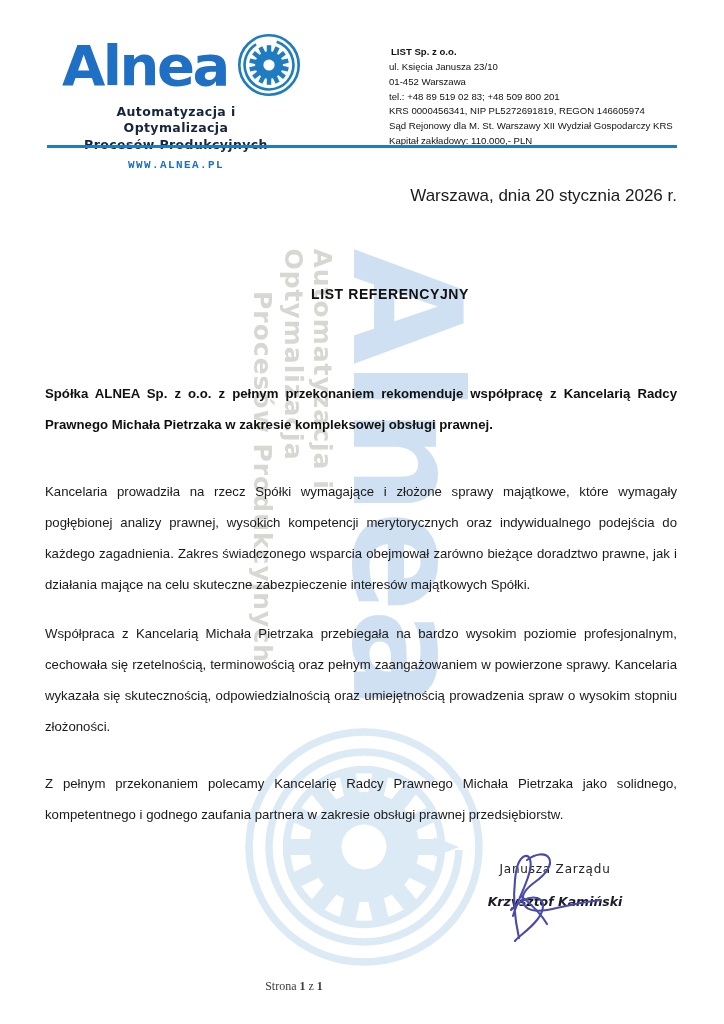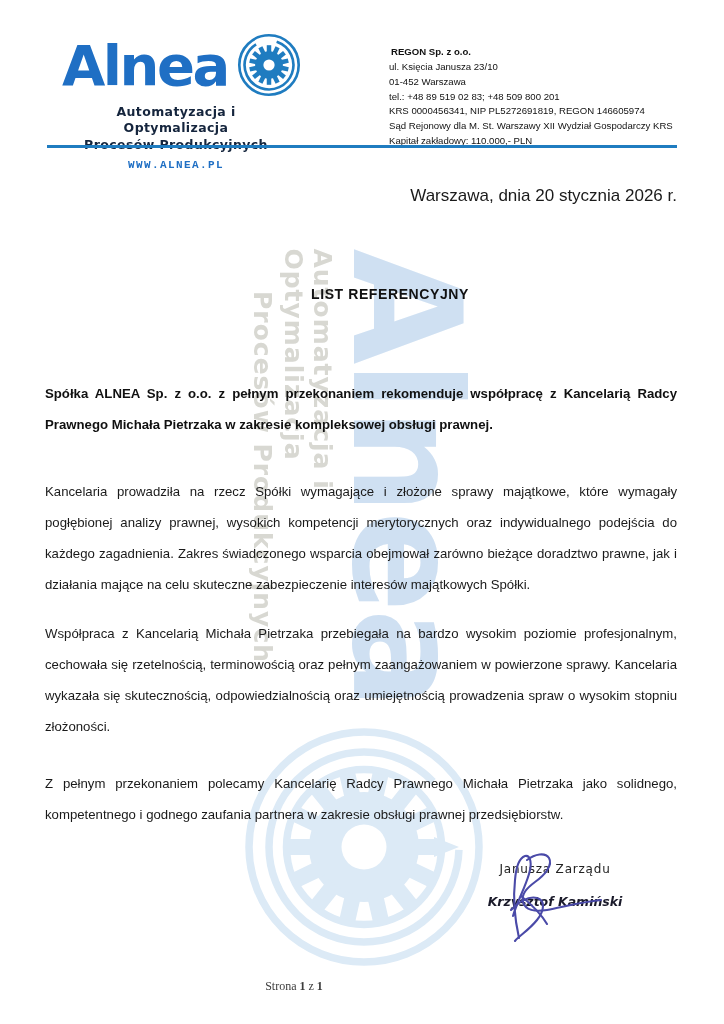--- a/index.html
+++ b/index.html
@@ -375,21 +375,21 @@
             <circle cx="50" cy="50" r="8.5" fill="#ffffff"></circle>
           </svg>
         </div>
       </div>
       <div class="logo-tag">Automatyzacja i Optymalizacja</div>
       <div class="logo-tag">Procesów Produkcyjnych</div>
       <div class="logo-url">WWW.ALNEA.PL</div>
     </div>
 
     <div class="company-info">
-      <div class="ci-name">REGON Sp. z o.o.</div>
+      <div class="ci-name">LIST Sp. z o.o.</div>
       <div>ul. Księcia Janusza 23/10</div>
       <div>01-452 Warszawa</div>
       <div>tel.: +48 89 519 02 83; +48 509 800 201</div>
       <div>KRS 0000456341, NIP PL5272691819, REGON 146605974</div>
       <div>Sąd Rejonowy dla M. St. Warszawy XII Wydział Gospodarczy KRS</div>
       <div>Kapitał zakładowy: 110.000,- PLN</div>
     </div>
   </div>
   <div class="divider"></div>
 

